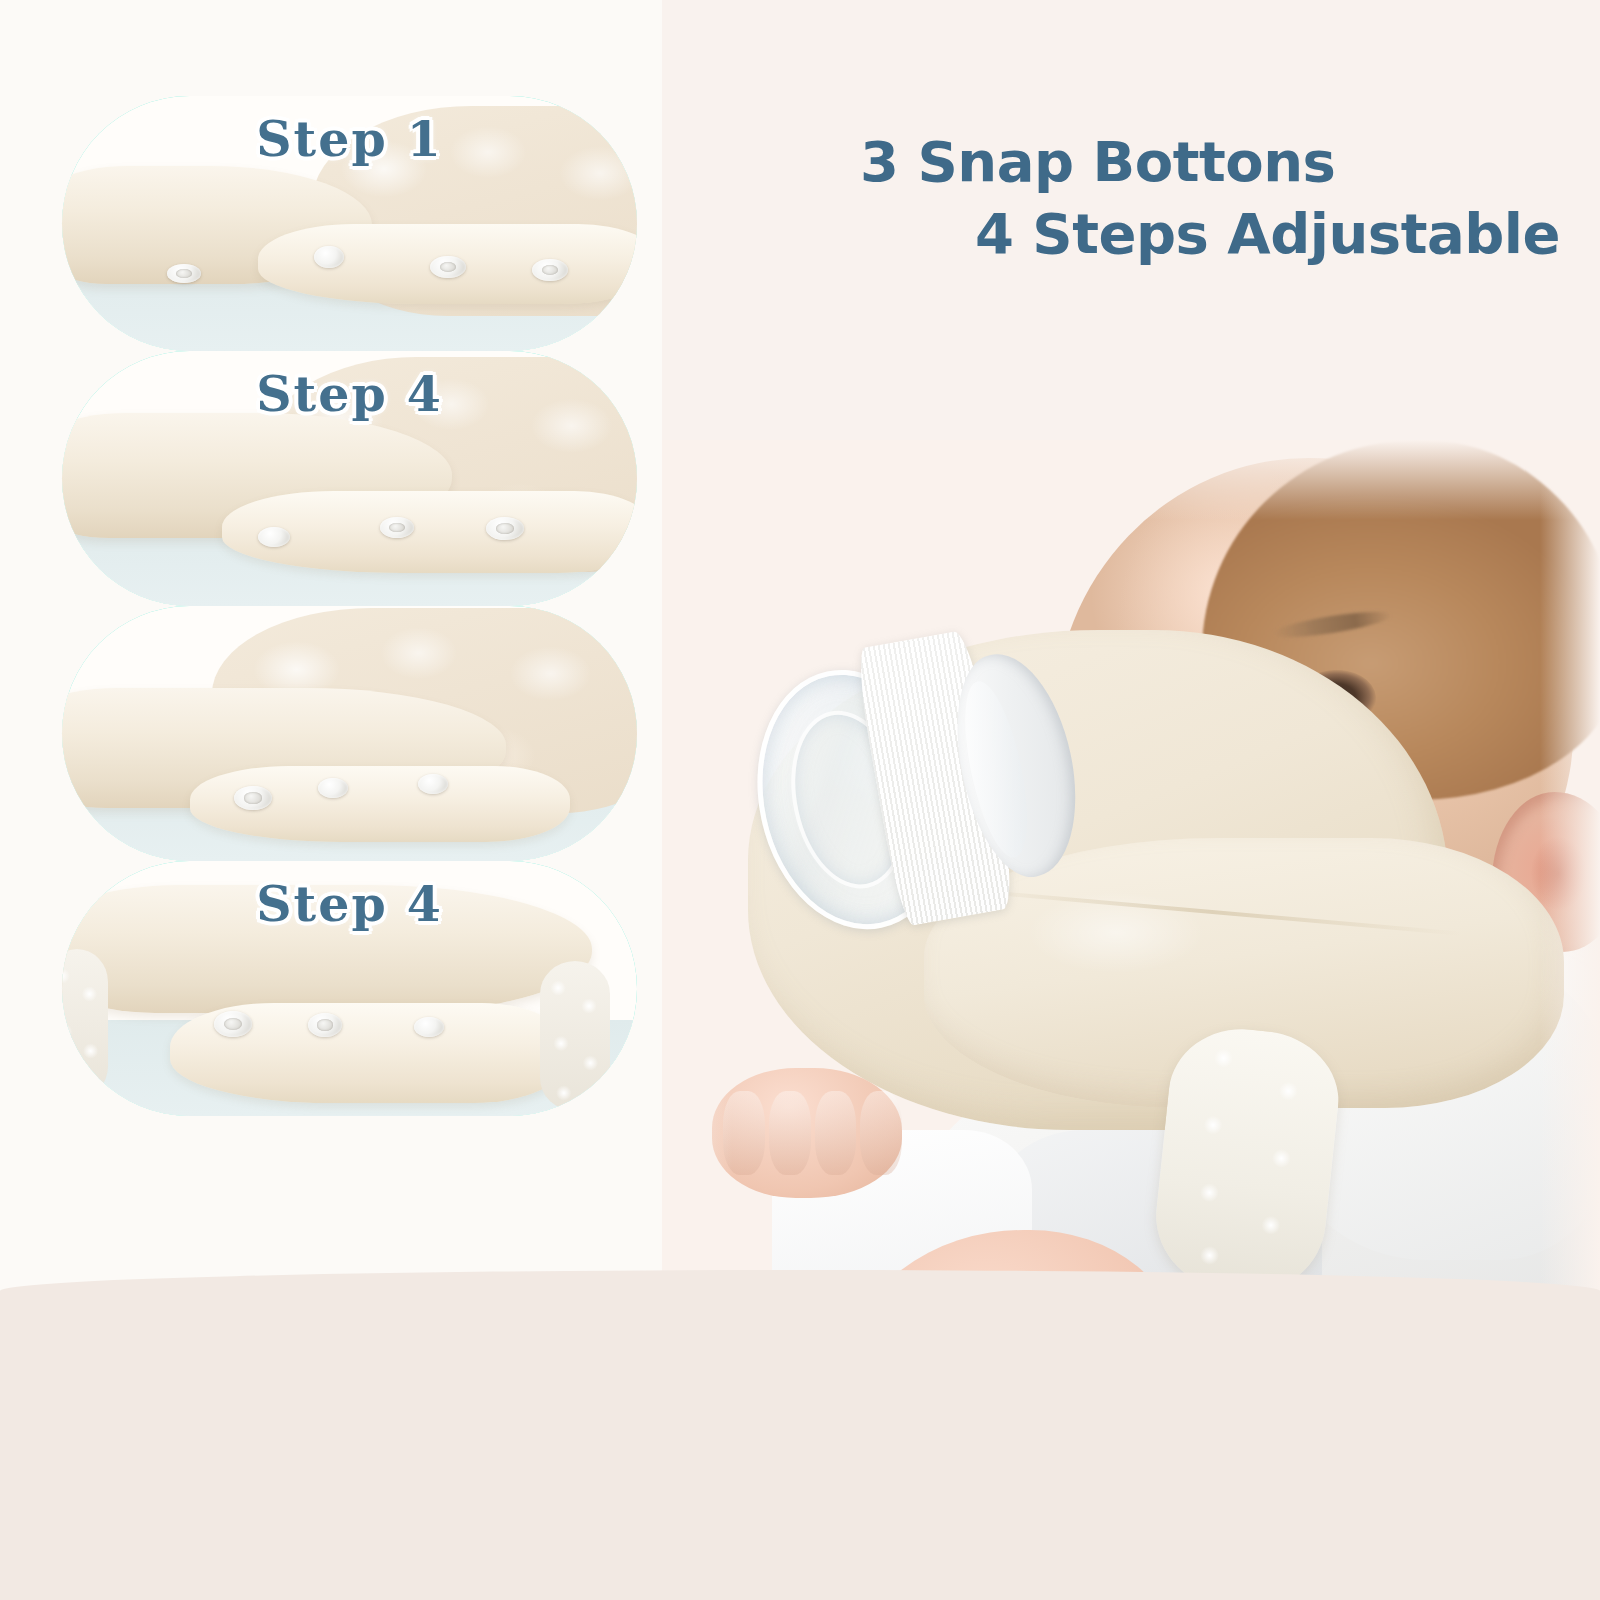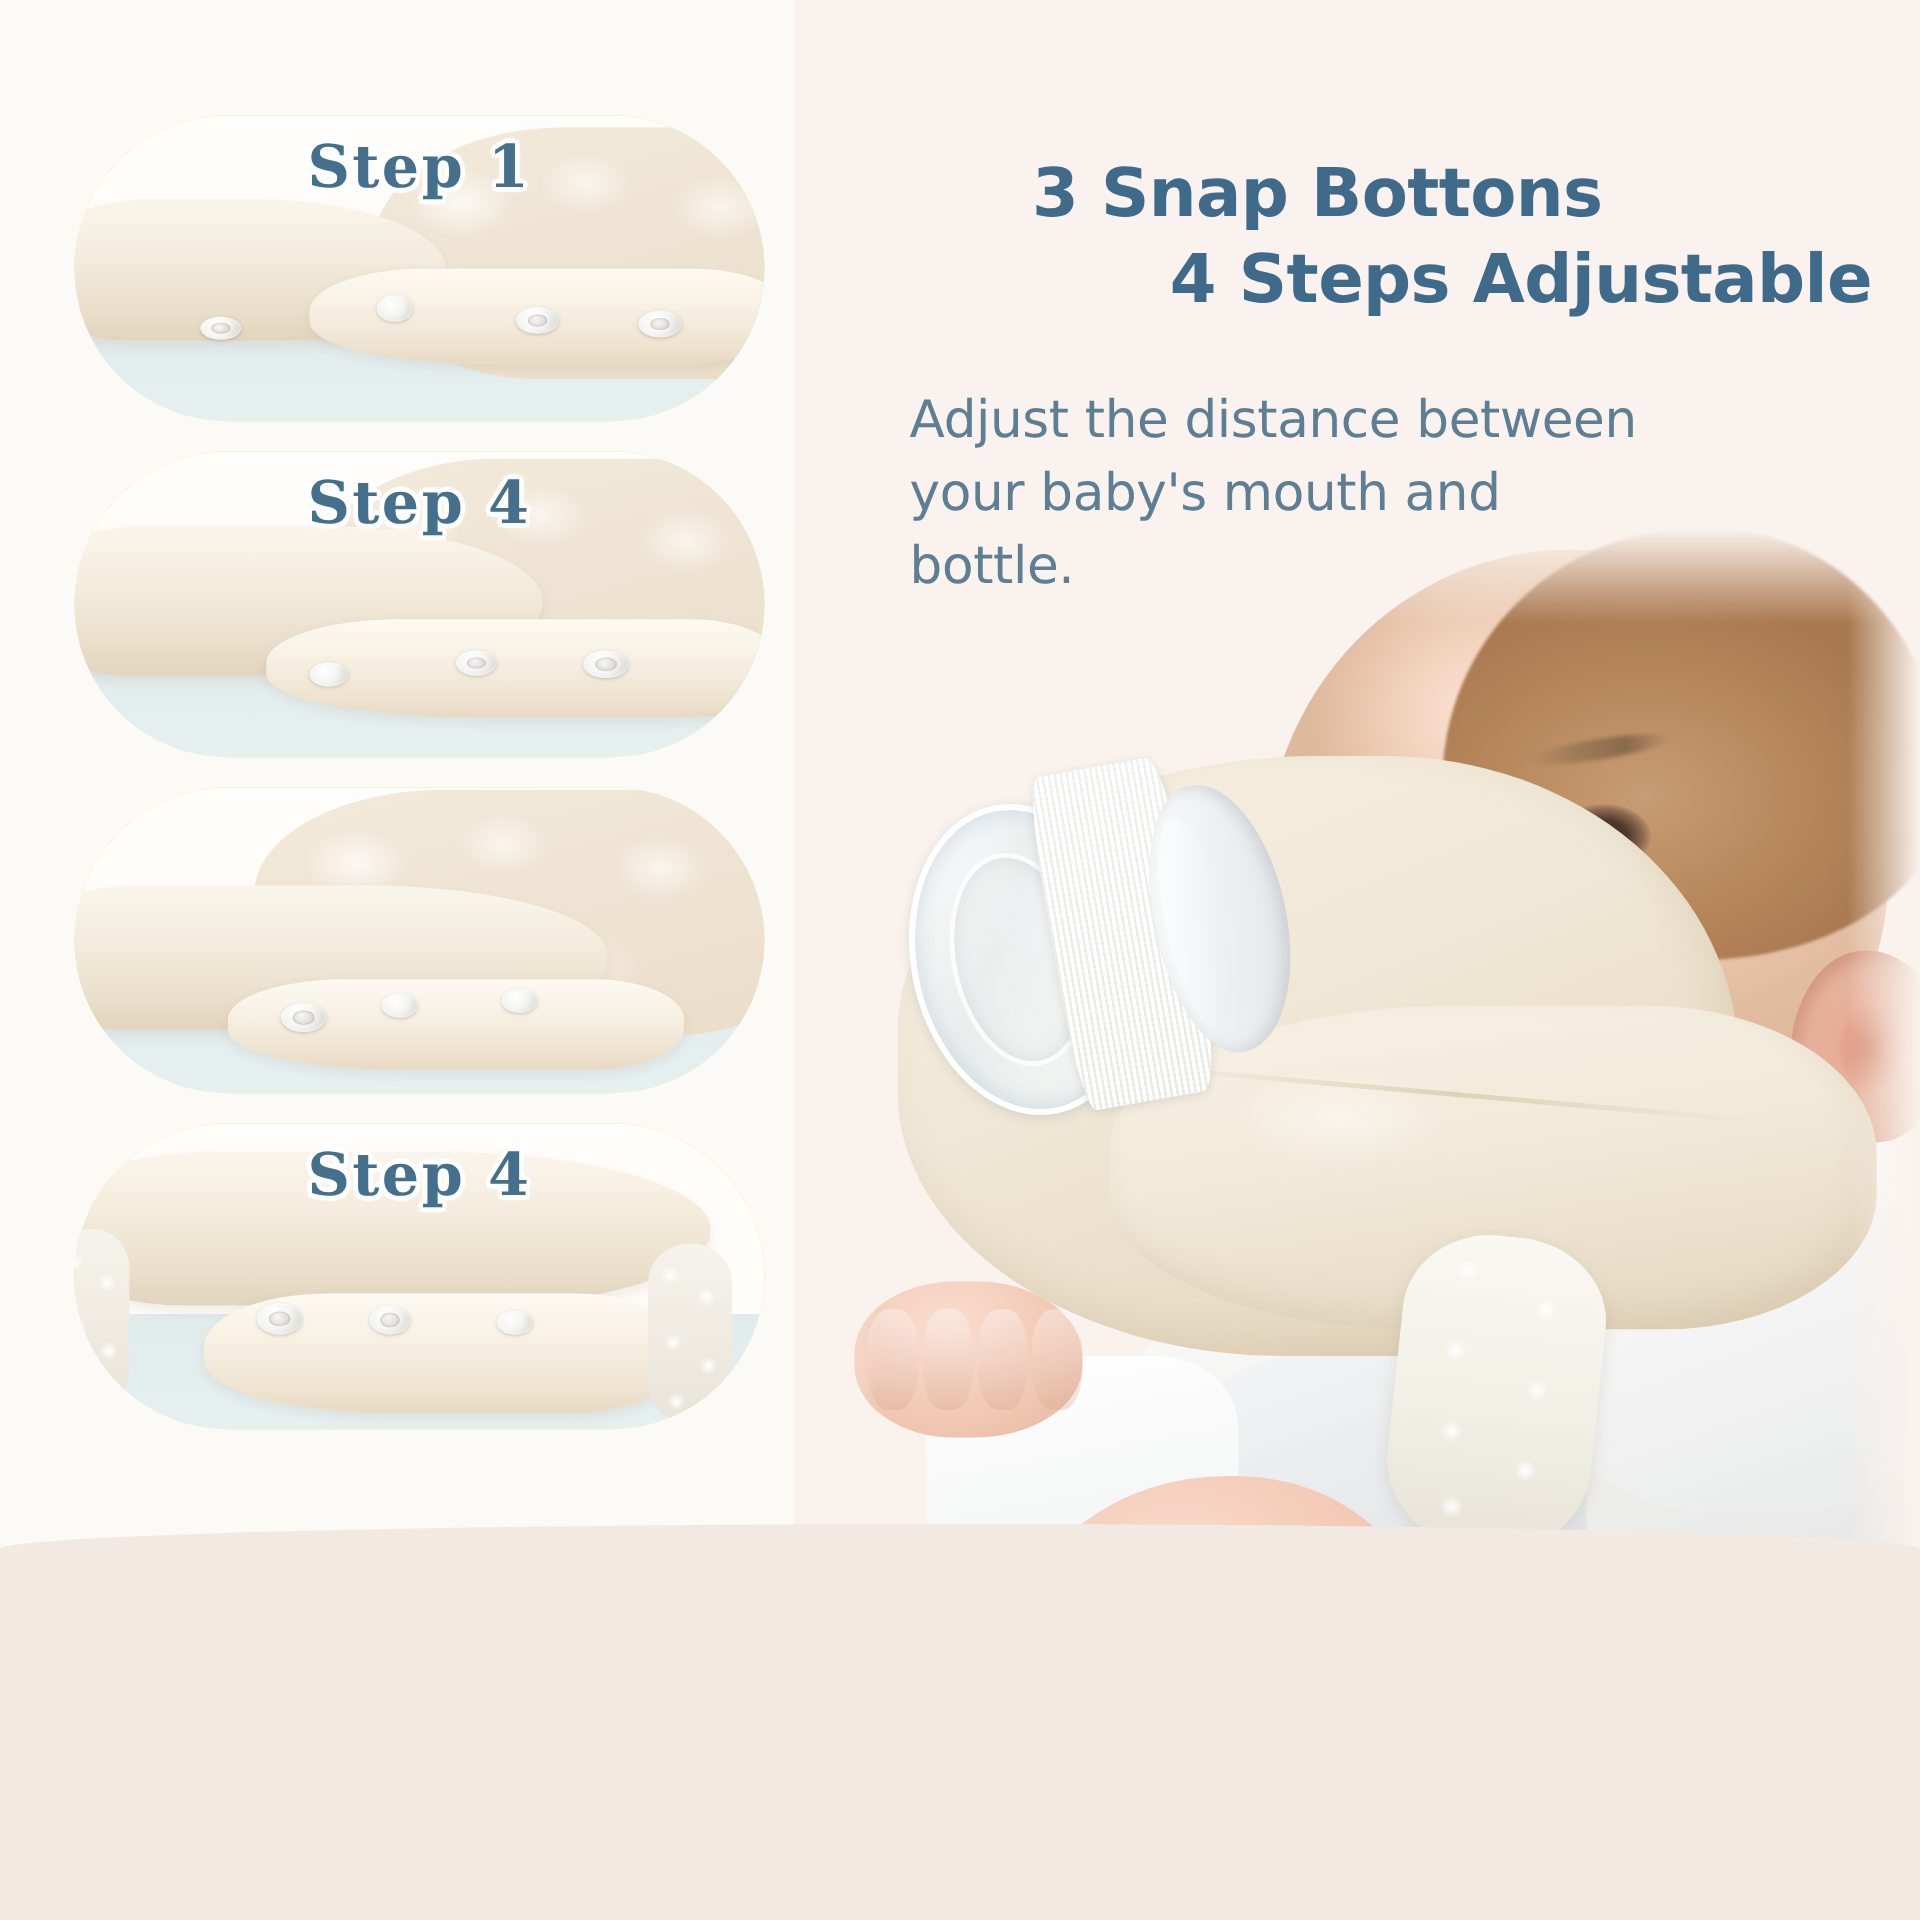--- a/index.html
+++ b/index.html
@@ -30,22 +30,21 @@
     background:#F2E9E3;
   }
 
   
   .steps{position:absolute;left:62px;top:96px;width:600px;}
   .step-panel{
     position:relative;
     width:575px;height:255px;
     border-radius:128px;
     overflow:hidden;
-    margin-bottom:25px;
-    background:#bef264;
+    background:#5eead4;
   }
   .sp-photo{
     position:absolute;inset:0;
     background:#FFFDFA;
   }
   
   .sp-floor{
     position:absolute;left:0;right:0;bottom:0;height:96px;
     background:linear-gradient(180deg,#E0EBEC 0%,#E7F0F1 100%);
   }
@@ -500,19 +499,15 @@
       <div class="step-label">Step 4</div>
     </div>
 
   </div>
 
   <div class="heading">
     <span class="l1">3 Snap Bottons</span>
     <span class="l2">4 Steps Adjustable</span>
   </div>
 
-  <div class="subhead">
-    <span>Adjust the distance between your</span>
-    <span>baby's mouth and bottle.</span>
-  </div>
 
 
 </div>
 
 </body></html>

